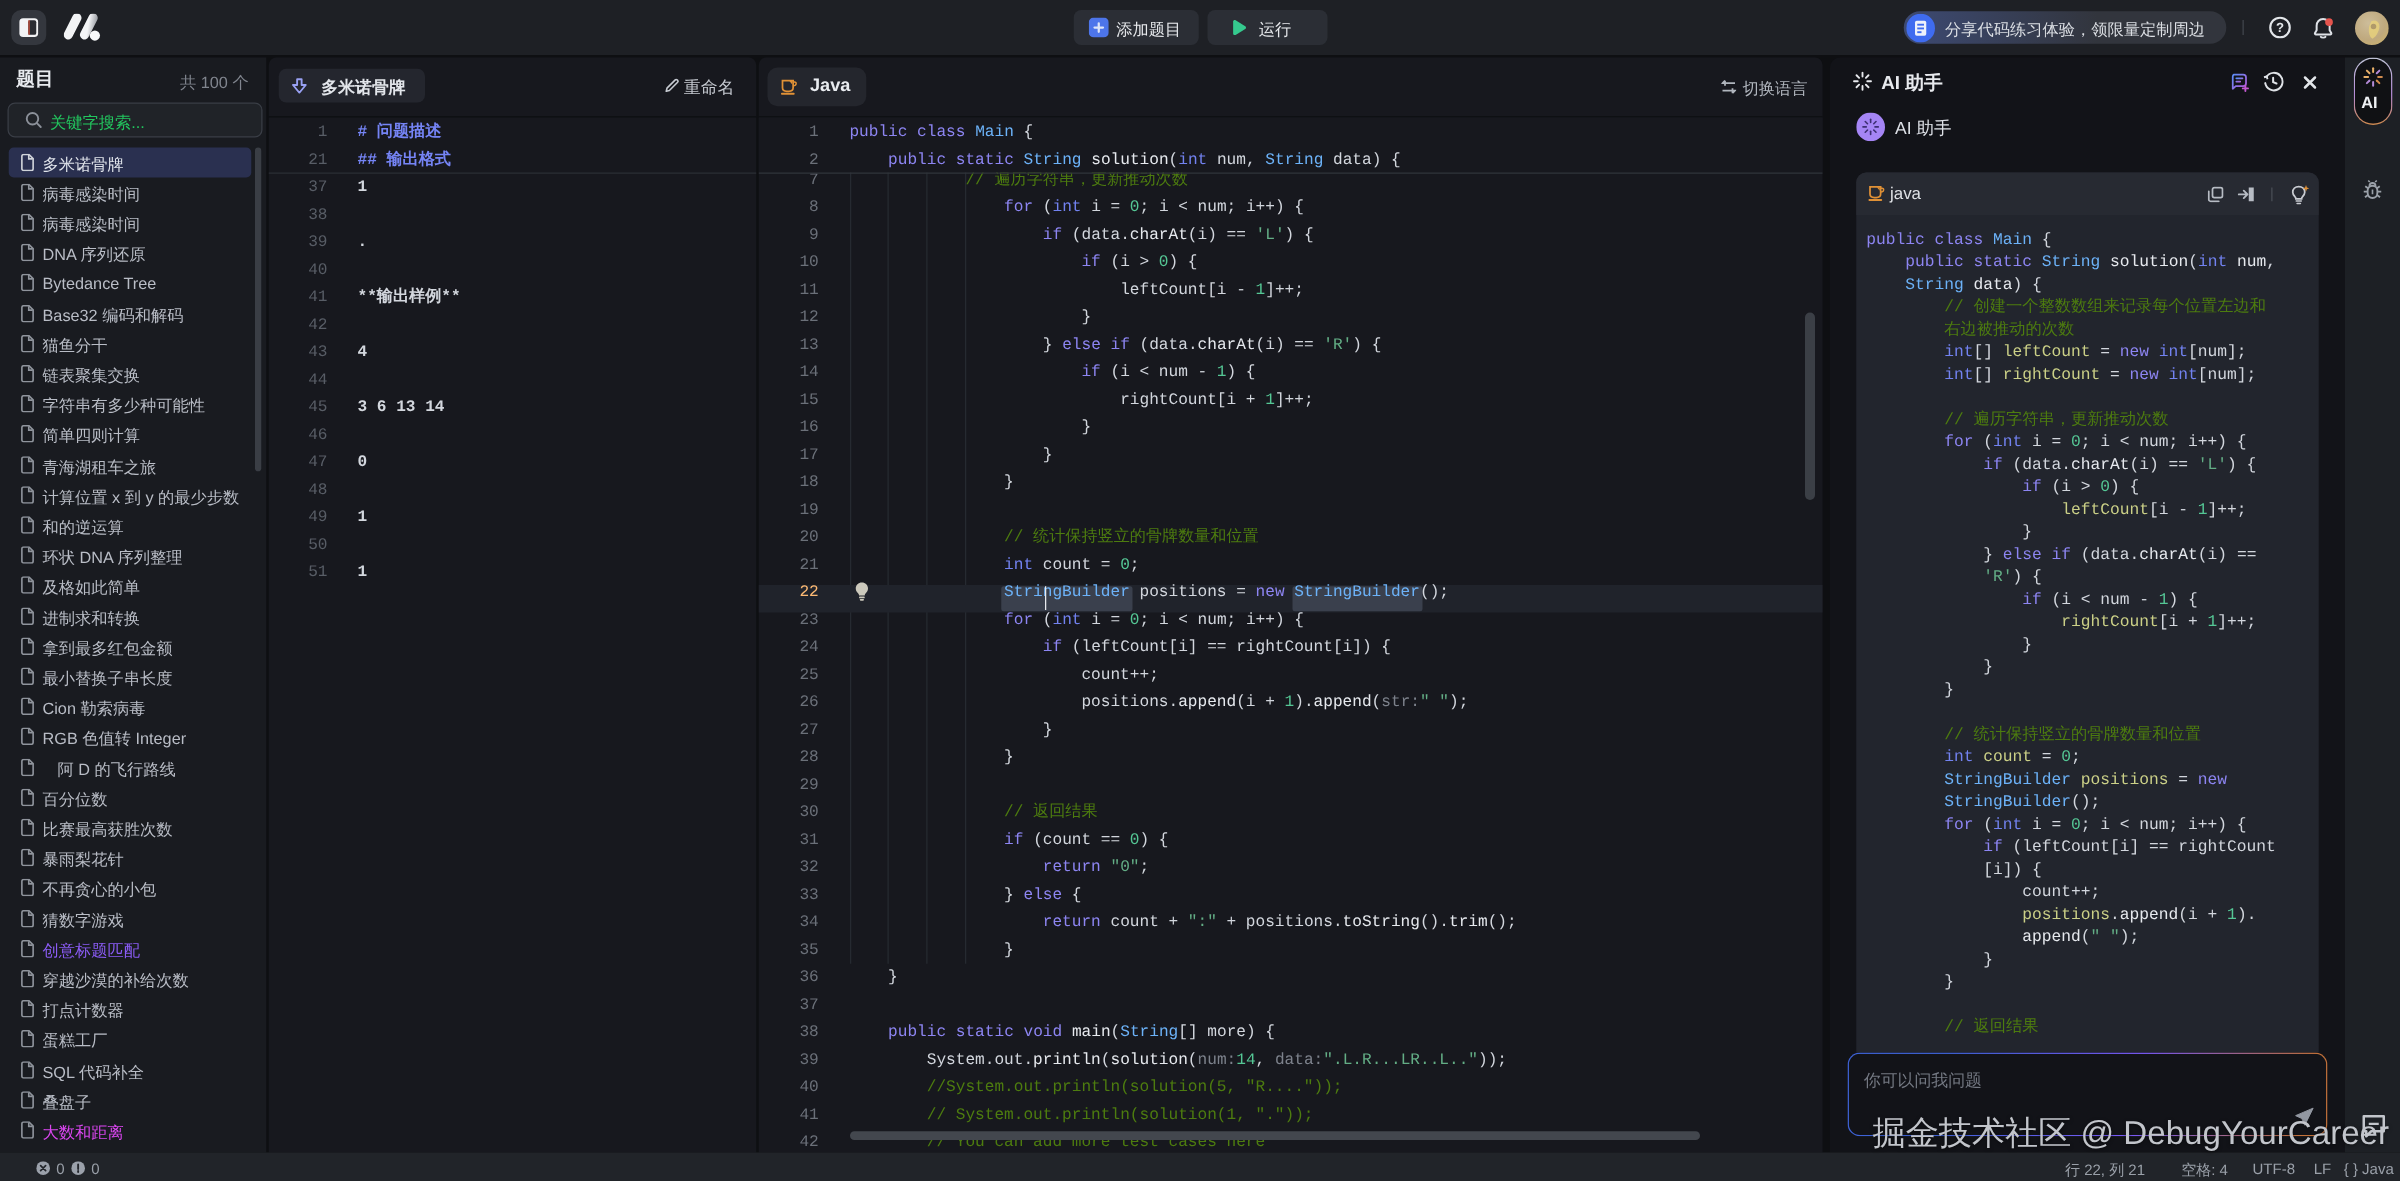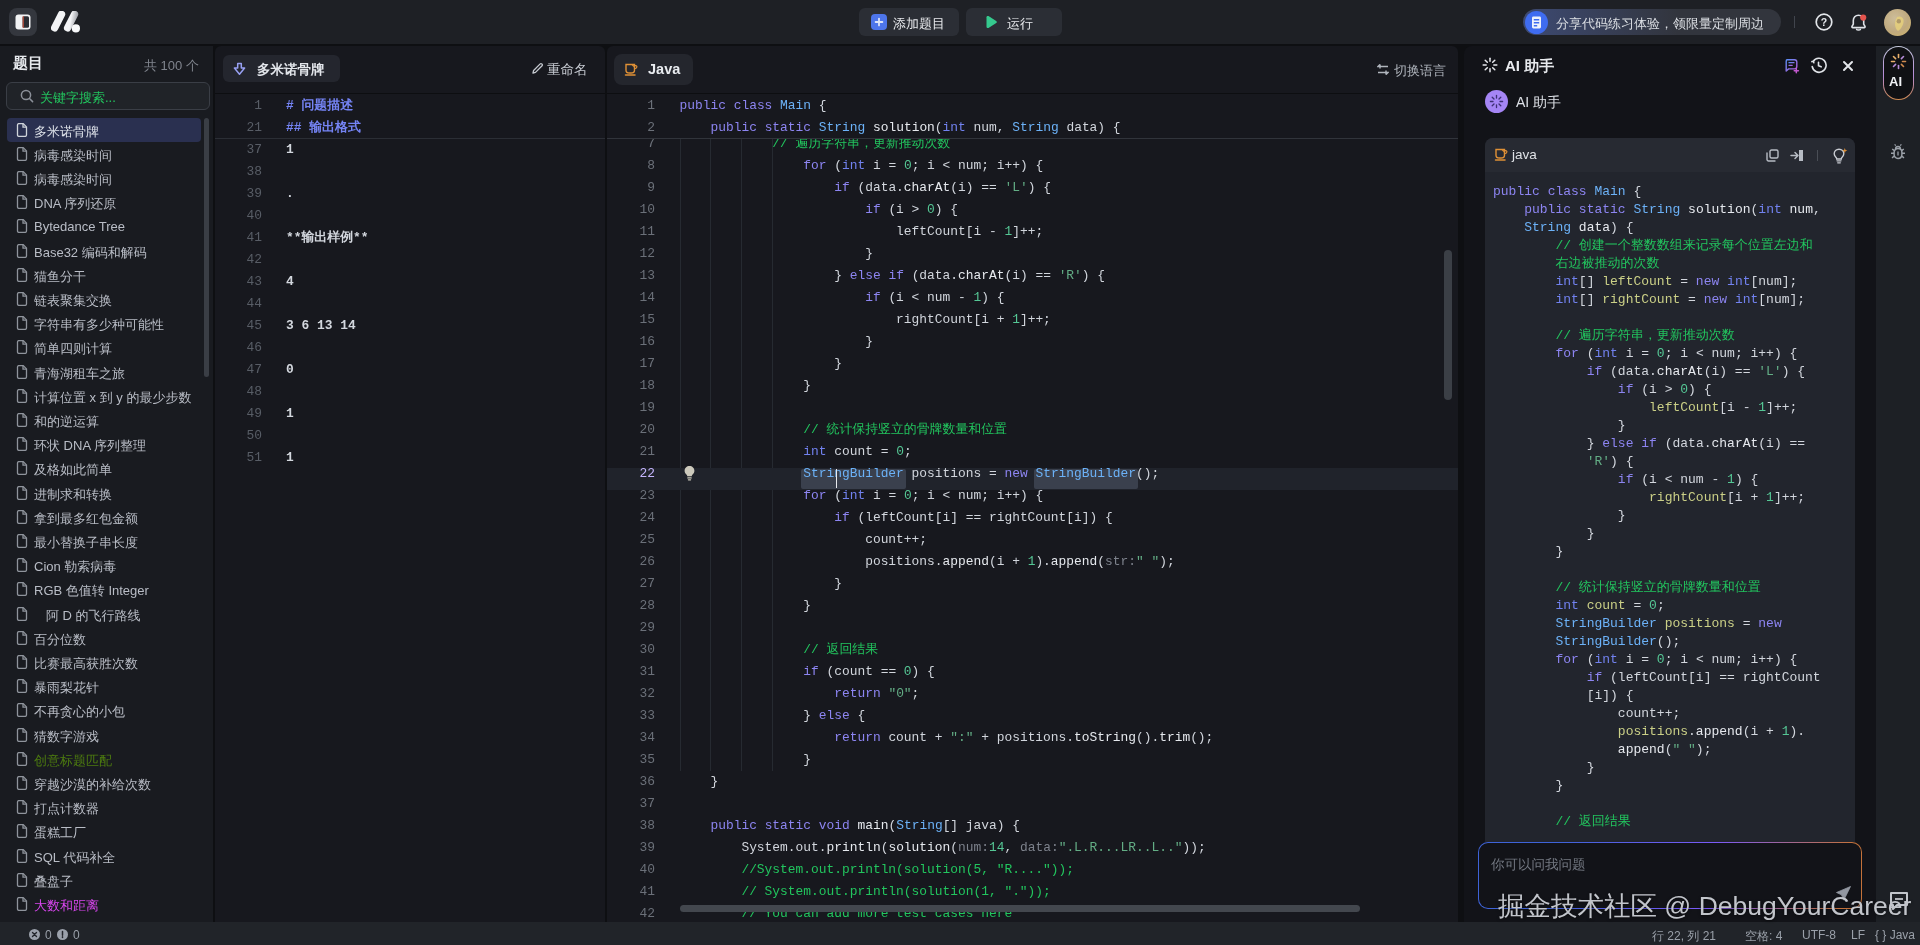--- a/index.html
+++ b/index.html
@@ -2,21 +2,21 @@
 <html><head><meta charset="utf-8">
 <style>
 *{margin:0;padding:0;box-sizing:border-box}
 html,body{width:1920px;height:945px;overflow:hidden}
 body{background:#0e0f12;font-family:"Liberation Sans",sans-serif;}
 .st{position:absolute;}
 .stage{position:relative;width:1920px;height:945px;}
 pre{font-family:"Liberation Mono",monospace;}
 
 .k{color:#8d85f2}.p{color:#7282f0}.t{color:#6cb2f8}.n{color:#55c795}.s{color:#63ad85}
-.c{color:#22c55e}.v{color:#d2d6dd}.f{color:#e6e9ee}.h{color:#7d828c}.y{color:#cbd087}
+.c{color:#4d7c0f}.v{color:#d2d6dd}.f{color:#e6e9ee}.h{color:#7d828c}.y{color:#cbd087}
 </style></head><body>
 <div class="stage">
 <div class="st" style="left:0px;top:0px;width:1920px;height:44px;background:#1e2025;"></div>
 <div class="st" style="left:0px;top:46px;width:213px;height:876px;background:#191b20;"></div>
 <div class="st" style="left:215px;top:46px;width:390px;height:876px;background:#17181e;border-radius:6px 6px 0 0;"></div>
 <div class="st" style="left:607px;top:46px;width:851px;height:876px;background:#17181e;border-radius:6px 6px 0 0;"></div>
 <div class="st" style="left:1464px;top:46px;width:412px;height:876px;background:#121318;border-radius:8px 0 0 0;"></div>
 <div class="st" style="left:1876px;top:46px;width:44px;height:876px;background:#1d2025;"></div>
 <div class="st" style="left:0px;top:922px;width:1920px;height:23px;background:#212429;"></div>
 <div class="st" style="left:9px;top:8px;width:28px;height:28px;background:#34373e;border-radius:8px;"></div>
@@ -266,21 +266,21 @@
         <path d="M1.5 2 C1.5 1.2 2.1 0.6 2.9 0.6 L7.2 0.6 L10.5 3.9 L10.5 12 C10.5 12.8 9.9 13.4 9.1 13.4 L2.9 13.4 C2.1 13.4 1.5 12.8 1.5 12 Z" fill="none" stroke="#8f949c" stroke-width="1.3"></path>
         <path d="M7 0.9 L7 4.1 L10.2 4.1" fill="none" stroke="#8f949c" stroke-width="1.3"></path>
       </svg>
       <div style="position:absolute;left:27px;top:5px;font-size:13px;color:#b9bdc6;white-space:nowrap;">猜数字游戏</div>
     </div>
 <div class="st" style="left:7px;top:746.7px;width:194px;height:24px;">
       <svg width="12" height="14" viewBox="0 0 12 14" style="position:absolute;left:9px;top:5px">
         <path d="M1.5 2 C1.5 1.2 2.1 0.6 2.9 0.6 L7.2 0.6 L10.5 3.9 L10.5 12 C10.5 12.8 9.9 13.4 9.1 13.4 L2.9 13.4 C2.1 13.4 1.5 12.8 1.5 12 Z" fill="none" stroke="#8f949c" stroke-width="1.3"></path>
         <path d="M7 0.9 L7 4.1 L10.2 4.1" fill="none" stroke="#8f949c" stroke-width="1.3"></path>
       </svg>
-      <div style="position:absolute;left:27px;top:5px;font-size:13px;color:#4d7c0f;white-space:nowrap;">创意标题匹配</div>
+      <div style="position:absolute;left:27px;top:5px;font-size:13px;color:#8b5cf6;white-space:nowrap;">创意标题匹配</div>
     </div>
 <div class="st" style="left:7px;top:770.9px;width:194px;height:24px;">
       <svg width="12" height="14" viewBox="0 0 12 14" style="position:absolute;left:9px;top:5px">
         <path d="M1.5 2 C1.5 1.2 2.1 0.6 2.9 0.6 L7.2 0.6 L10.5 3.9 L10.5 12 C10.5 12.8 9.9 13.4 9.1 13.4 L2.9 13.4 C2.1 13.4 1.5 12.8 1.5 12 Z" fill="none" stroke="#8f949c" stroke-width="1.3"></path>
         <path d="M7 0.9 L7 4.1 L10.2 4.1" fill="none" stroke="#8f949c" stroke-width="1.3"></path>
       </svg>
       <div style="position:absolute;left:27px;top:5px;font-size:13px;color:#b9bdc6;white-space:nowrap;">穿越沙漠的补给次数</div>
     </div>
 <div class="st" style="left:7px;top:795.1px;width:194px;height:24px;">
       <svg width="12" height="14" viewBox="0 0 12 14" style="position:absolute;left:9px;top:5px">
@@ -374,41 +374,41 @@
                 <span class="v">}</span>
 
                 <span class="c">// 返回结果</span>
                 <span class="k">if</span><span class="v"> (count == </span><span class="n">0</span><span class="v">) {</span>
                     <span class="k">return</span><span class="v"> </span><span class="s">"0"</span><span class="v">;</span>
                 <span class="v">} </span><span class="k">else</span><span class="v"> {</span>
                     <span class="k">return</span><span class="v"> count + </span><span class="s">":"</span><span class="v"> + positions.</span><span class="f">toString</span><span class="v">().</span><span class="f">trim</span><span class="v">();</span>
                 <span class="v">}</span>
     <span class="v">}</span>
 
-    <span class="k">public</span><span class="v"> </span><span class="k">static</span><span class="v"> </span><span class="k">void</span><span class="v"> </span><span class="f">main</span><span class="v">(</span><span class="t">String</span><span class="v">[] java) {</span>
+    <span class="k">public</span><span class="v"> </span><span class="k">static</span><span class="v"> </span><span class="k">void</span><span class="v"> </span><span class="f">main</span><span class="v">(</span><span class="t">String</span><span class="v">[] more) {</span>
         <span class="v">System.out.</span><span class="f">println</span><span class="v">(</span><span class="f">solution</span><span class="v">(</span><span class="h">num:</span><span class="n">14</span><span class="v">, </span><span class="h">data:</span><span class="s">".L.R...LR..L.."</span><span class="v">));</span>
         <span class="c">//System.out.println(solution(5, "R...."));</span>
         <span class="c">// System.out.println(solution(1, "."));</span>
         <span class="c">// You can add more test cases here</span></pre>
 <pre class="st" style="left:607px;top:133px;width:48px;text-align:right;font-size:12.9px;line-height:22px;color:#6b7079;">7
 8
 9
 10
 11
 12
 13
 14
 15
 16
 17
 18
 19
 20
 21
-<span style="color:#c4b5fd">22</span>
+<span style="color:#fdba74">22</span>
 23
 24
 25
 26
 27
 28
 29
 30
 31
 32

